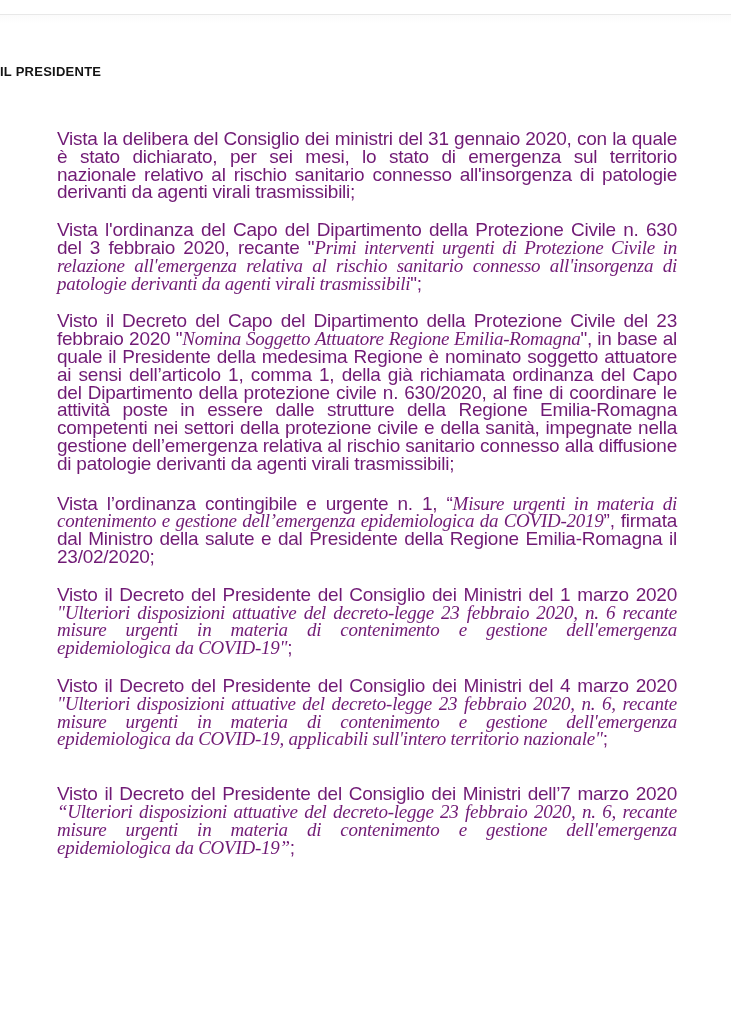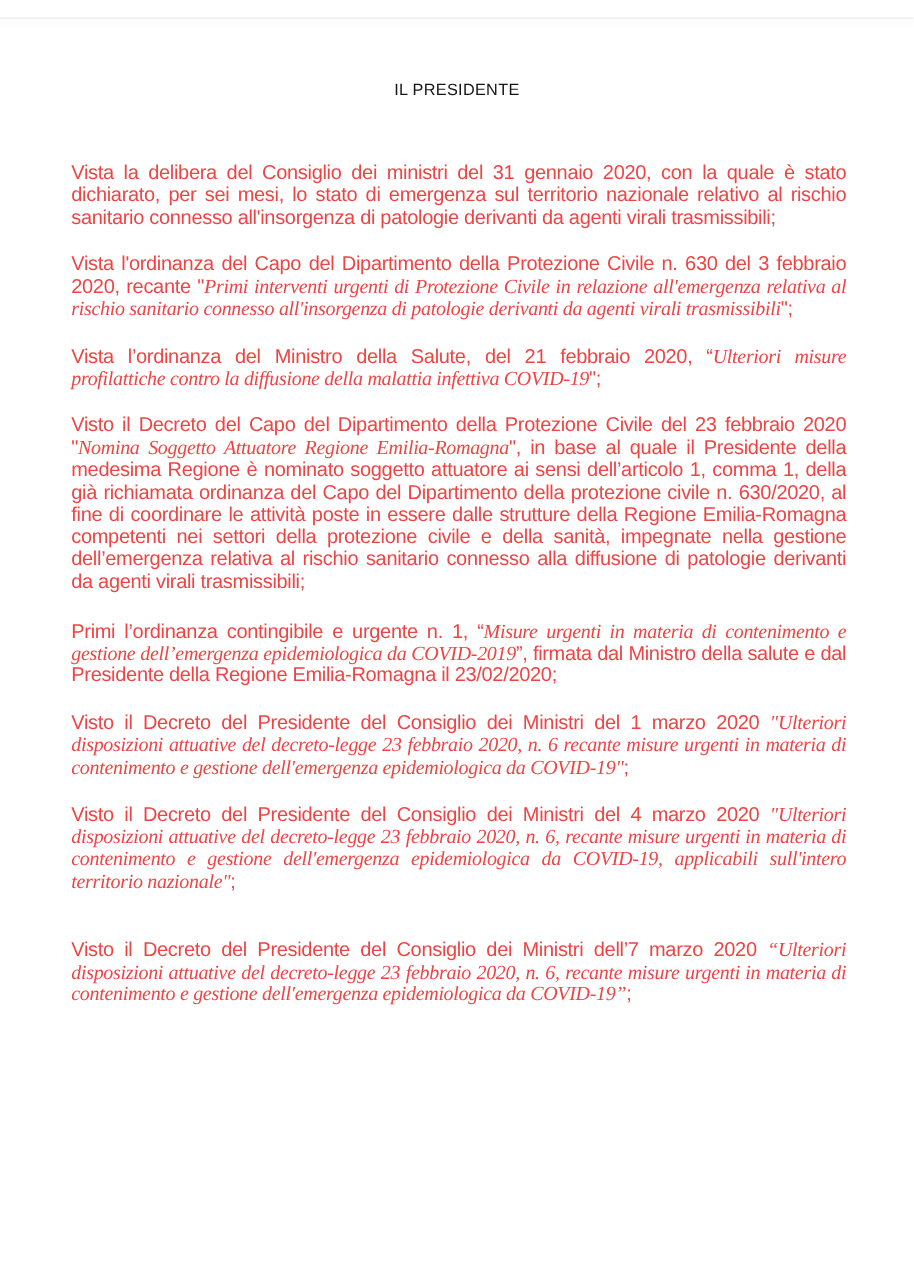--- a/index.html
+++ b/index.html
@@ -34,34 +34,33 @@
     width: 100%;
     height: 8px;
     background: linear-gradient(#f7f7f7, #ffffff);
     opacity: 0.55;
   }
   .doc-heading {
     position: absolute;
     top: 64px;
     left: 0;
     width: 100%;
-    text-align: center;
     font-size: 13px;
     line-height: 15px;
-    font-weight: normal;
+    font-weight: bold;
     letter-spacing: 0.25px;
     color: #141414;
   }
   .doc-body {
     position: absolute;
     top: 130px;
     left: 57px;
     width: 620px;
-    color: #ef4444;
-    font-size: 16px;
+    color: #701a75;
+    font-size: 19px;
     line-height: 17.8px;
     letter-spacing: -0.25px;
     text-align: justify;
   }
   .doc-body p {
     margin: 0 0 20px 0;
   }
   .doc-body p.gap-lg { margin-bottom: 22px; }
   .doc-body p.gap-xl { margin-bottom: 37px; }
   .it { font-style: italic; font-family: Liberation Serif, serif; }
@@ -74,26 +73,25 @@
   <div class="top-fade"></div>
 
   <div class="doc-heading">IL PRESIDENTE</div>
 
   <div class="doc-body">
 
     <p><span>Vista la delibera del Consiglio dei ministri del 31 gennaio 2020, con la quale è stato dichiarato, per sei mesi, lo stato di emergenza sul territorio nazionale relativo al rischio sanitario connesso all'insorgenza di patologie derivanti da agenti virali trasmissibili;</span></p>
 
     <p><span>Vista l'ordinanza del Capo del Dipartimento della Protezione Civile n. 630 del 3 febbraio 2020, recante "</span><span class="it">Primi interventi urgenti di Protezione Civile in relazione all'emergenza relativa al rischio sanitario connesso all'insorgenza di patologie derivanti da agenti virali trasmissibili</span><span>";</span></p>
 
-    <p><span>Vista l’ordinanza del Ministro della Salute, del 21 febbraio 2020, “</span><span class="it">Ulteriori misure profilattiche contro la diffusione della malattia infettiva COVID-19</span><span>";</span></p>
 
 
     <p class="gap-lg"><span>Visto il Decreto del Capo del Dipartimento della Protezione Civile del 23 febbraio 2020 "</span><span class="it">Nomina Soggetto Attuatore Regione Emilia-Romagna</span><span>", in base al quale il Presidente della medesima Regione è nominato soggetto attuatore ai sensi dell’articolo 1, comma 1, della già richiamata ordinanza del Capo del Dipartimento della protezione civile n. 630/2020, al fine di coordinare le attività poste in essere dalle strutture della Regione Emilia-Romagna competenti nei settori della protezione civile e della sanità, impegnate nella gestione dell’emergenza relativa al rischio sanitario connesso alla diffusione di patologie derivanti da agenti virali trasmissibili;</span></p>
 
-    <p><span>Primi l’ordinanza contingibile e urgente n. 1, “</span><span class="it">Misure urgenti in materia di contenimento e gestione dell’emergenza epidemiologica da COVID-2019</span><span>”, firmata dal Ministro della salute e dal Presidente della Regione Emilia-Romagna il 23/02/2020;</span></p>
+    <p><span>Vista l’ordinanza contingibile e urgente n. 1, “</span><span class="it">Misure urgenti in materia di contenimento e gestione dell’emergenza epidemiologica da COVID-2019</span><span>”, firmata dal Ministro della salute e dal Presidente della Regione Emilia-Romagna il 23/02/2020;</span></p>
 
     <p><span>Visto il Decreto del Presidente del Consiglio dei Ministri del 1 marzo 2020 </span><span class="it">"Ulteriori disposizioni attuative del decreto-legge 23 febbraio 2020, n. 6 recante misure urgenti in materia di contenimento e gestione dell'emergenza epidemiologica da COVID-19"</span><span>;</span></p>
 
     <p class="gap-xl"><span>Visto il Decreto del Presidente del Consiglio dei Ministri del 4 marzo 2020 </span><span class="it">"Ulteriori disposizioni attuative del decreto-legge 23 febbraio 2020, n. 6, recante misure urgenti in materia di contenimento e gestione dell'emergenza epidemiologica da COVID-19, applicabili sull'intero territorio nazionale"</span><span>;</span></p>
 
     <p><span>Visto il Decreto del Presidente del Consiglio dei Ministri dell’7 marzo 2020 </span><span class="it">“Ulteriori disposizioni attuative del decreto-legge 23 febbraio 2020, n. 6, recante misure urgenti in materia di contenimento e gestione dell'emergenza epidemiologica da COVID-19”</span><span>;</span></p>
 
   </div>
 </div>
 

